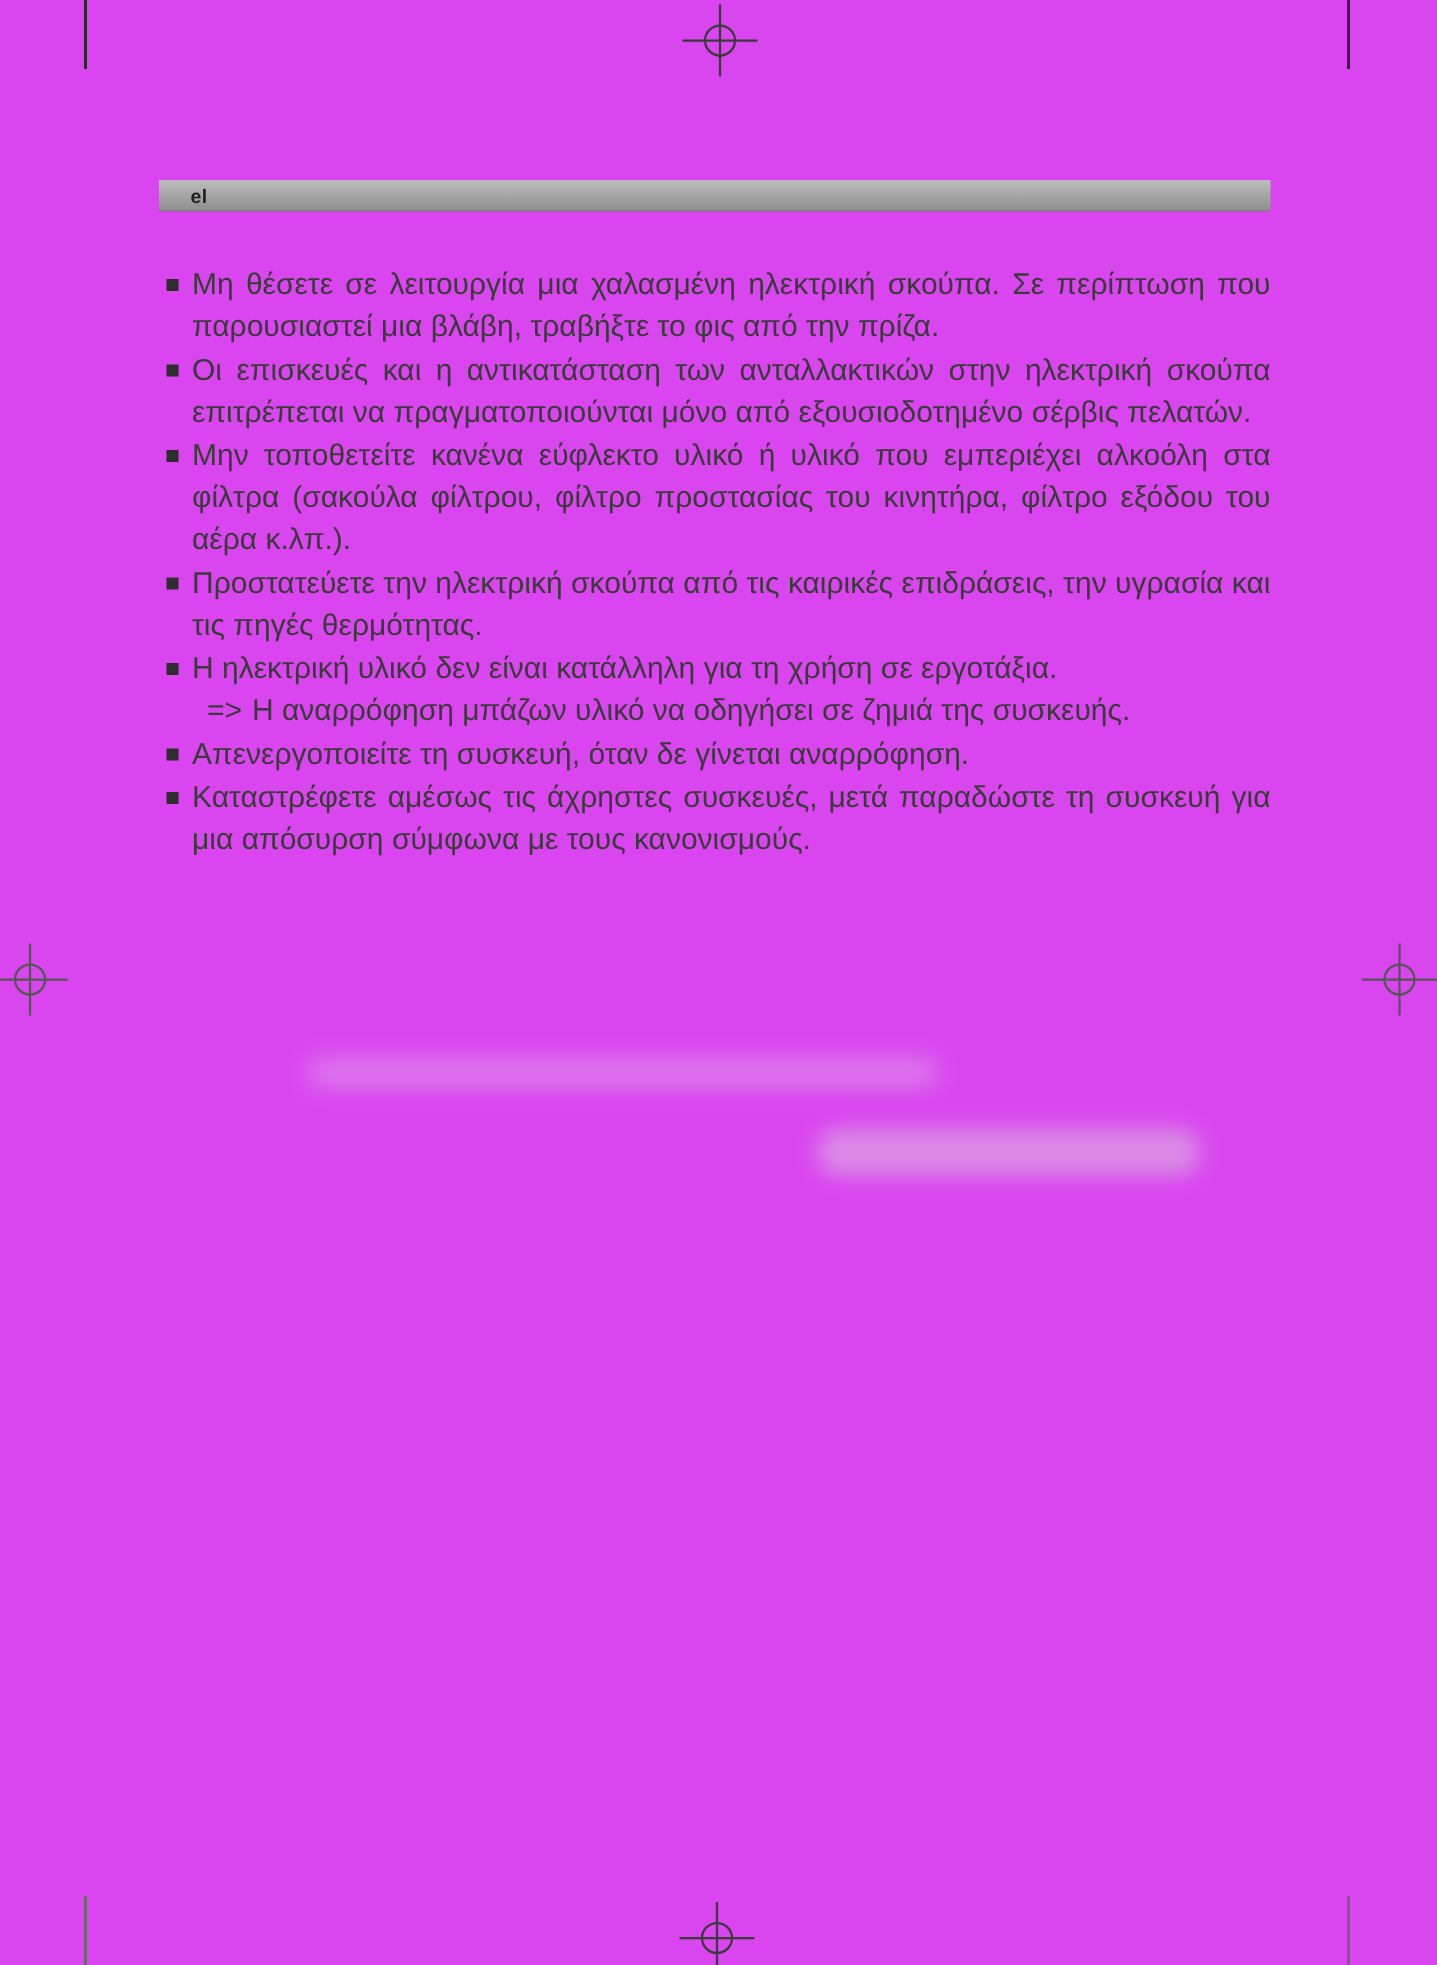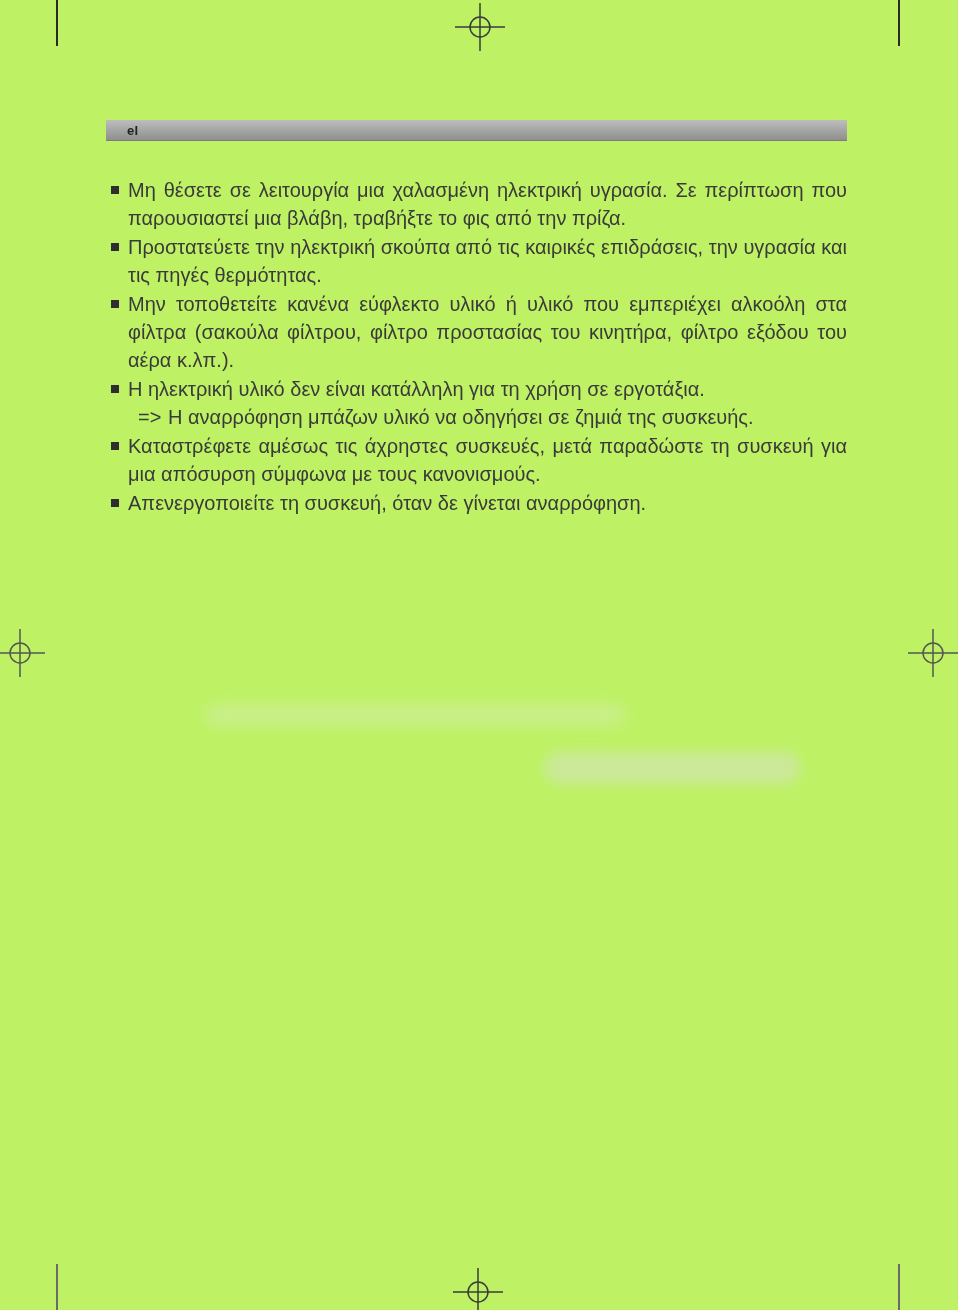--- a/index.html
+++ b/index.html
@@ -4,21 +4,21 @@
 <style>
   * { margin: 0; padding: 0; box-sizing: border-box; }
   html, body { background: #ffffff; }
   body {
     width: 958px; height: 1310px;
     position: relative;
     font-family: "Liberation Sans", sans-serif;
   }
   .page {
     position: absolute; inset: 0;
-    background: #bef264;
+    background: #d946ef;
     overflow: hidden;
   }
   
   .corner-line {
     position: absolute;
     width: 2px; height: 46px;
     background: #2a2a2a;
   }
   .corner-line.tl { left: 56px;  top: 0; }
   .corner-line.tr { left: 898px; top: 0; }
@@ -132,49 +132,53 @@
   </div>
 
   <div class="smudge"></div>
   <div class="smudge2"></div>
 
   <div class="content">
     <ul class="instructions">
 
       <li>
         <span class="bullet"></span>
-        <span>Μη θέσετε σε λειτουργία μια χαλασμένη ηλεκτρική υγρασία. Σε περίπτωση που παρουσιαστεί μια βλάβη, τραβήξτε το φις από την πρίζα.</span>
+        <span>Μη θέσετε σε λειτουργία μια χαλασμένη ηλεκτρική σκούπα. Σε περίπτωση που παρουσιαστεί μια βλάβη, τραβήξτε το φις από την πρίζα.</span>
       </li>
-
 
       <li>
         <span class="bullet"></span>
-        <span>Προστατεύετε την ηλεκτρική σκούπα από τις καιρικές επιδράσεις, την υγρασία και τις πηγές θερμότητας.</span>
+        <span>Οι επισκευές και η αντικατάσταση των ανταλλακτικών στην ηλεκτρική σκούπα επιτρέπεται να πραγματοποιούνται μόνο από εξουσιοδοτημένο σέρβις πελατών.</span>
       </li>
 
       <li>
         <span class="bullet"></span>
         <span>Μην τοποθετείτε κανένα εύφλεκτο υλικό ή υλικό που εμπεριέχει αλκοόλη στα φίλτρα (σακούλα φίλτρου, φίλτρο προστασίας του κινητήρα, φίλτρο εξόδου του αέρα κ.λπ.).</span>
+      </li>
+
+      <li>
+        <span class="bullet"></span>
+        <span>Προστατεύετε την ηλεκτρική σκούπα από τις καιρικές επιδράσεις, την υγρασία και τις πηγές θερμότητας.</span>
       </li>
 
       <li>
         <span class="bullet"></span>
         <span>Η ηλεκτρική υλικό δεν είναι κατάλληλη για τη χρήση σε εργοτάξια.</span>
         <div class="note">
           <span class="note-arrow">=&gt;</span>
           <span>Η αναρρόφηση μπάζων υλικό να οδηγήσει σε ζημιά της συσκευής.</span>
         </div>
       </li>
 
       <li>
         <span class="bullet"></span>
-        <span>Καταστρέφετε αμέσως τις άχρηστες συσκευές, μετά παραδώστε τη συσκευή για μια απόσυρση σύμφωνα με τους κανονισμούς.</span>
+        <span>Απενεργοποιείτε τη συσκευή, όταν δε γίνεται αναρρόφηση.</span>
       </li>
 
       <li>
         <span class="bullet"></span>
-        <span>Απενεργοποιείτε τη συσκευή, όταν δε γίνεται αναρρόφηση.</span>
+        <span>Καταστρέφετε αμέσως τις άχρηστες συσκευές, μετά παραδώστε τη συσκευή για μια απόσυρση σύμφωνα με τους κανονισμούς.</span>
       </li>
 
     </ul>
   </div>
 
 </div>
 
 </body></html>

